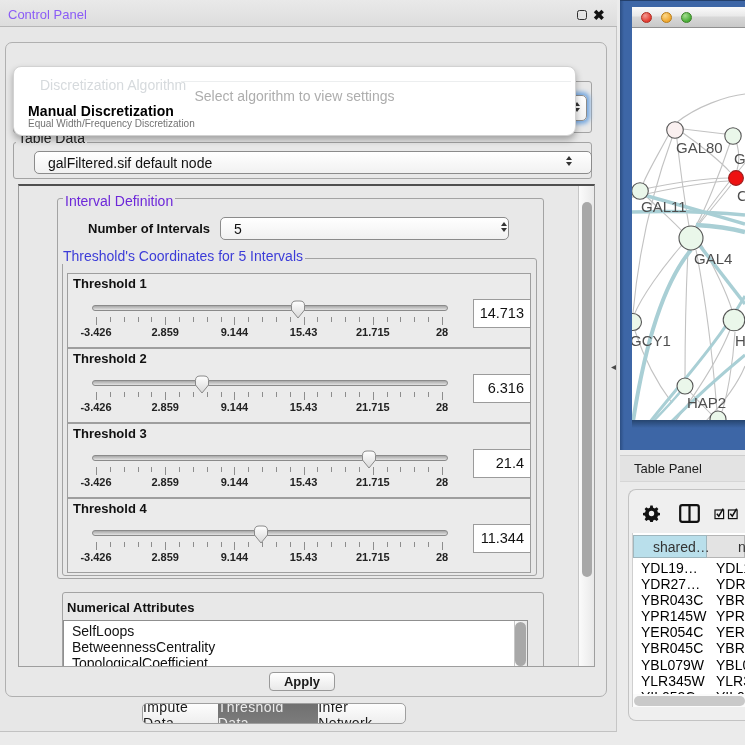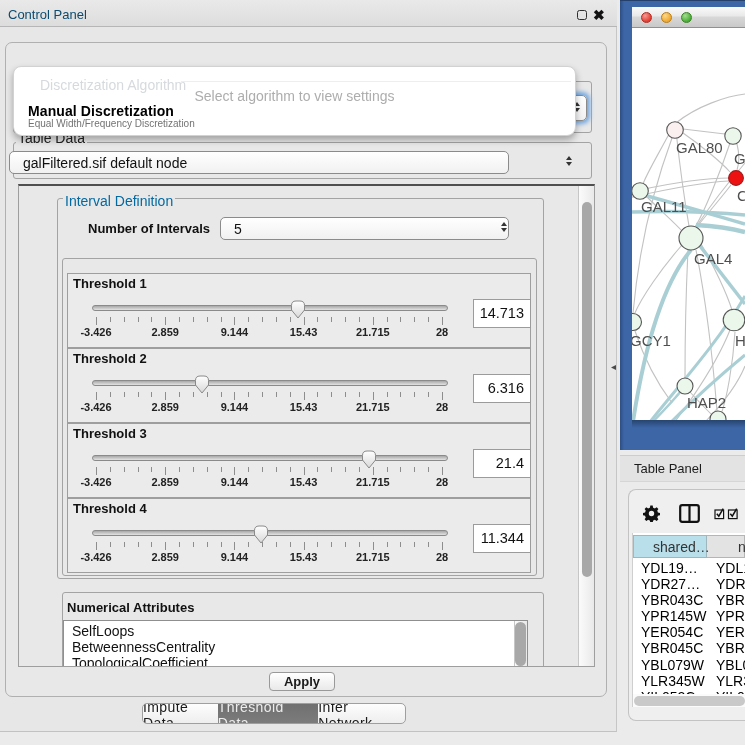--- a/index.html
+++ b/index.html
@@ -5,21 +5,21 @@
 * { margin:0; padding:0; box-sizing:border-box; }
 html,body { width:745px; height:745px; overflow:hidden; }
 body { font-family:"Liberation Sans", sans-serif; background:#e9e9e9; }
 .root { position:relative; width:745px; height:745px; background:#ebebeb; }
 .abs { position:absolute; }
 .lbl { position:absolute; white-space:nowrap; }
 
 
 .cp { left:0; top:0; width:617px; height:732px; background:#e7e7e7; border-bottom:1px solid #c2c2c2; border-right:1px solid #c6c6c6; }
 .cp-title { left:0; top:0; width:617px; height:27px; background:linear-gradient(#e9e9e9,#dddddd); border-bottom:1px solid #b6b6b6; }
-.cp-title-text { left:8px; top:7px; font-size:13px; color:#0c4a6e; }
+.cp-title-text { left:8px; top:7px; font-size:13px; color:#8b5cf6; }
 .ic-float { left:577px; top:10px; width:10px; height:10px; border:1.5px solid #2e2e2e; border-radius:2.5px; }
 .ic-close { left:593px; top:7px; font-size:14px; font-weight:bold; color:#111; }
 
 
 .tabbar { left:84px; top:30px; width:442px; height:23px; border:1px solid #a6a6a6; border-radius:6px; background:linear-gradient(#ffffff,#ededed); display:flex; align-items:center; overflow:hidden; }
 .tabseg { height:23px; display:flex; align-items:center; justify-content:center; font-size:14px; color:#1a1a1a; letter-spacing:0.1px; }
 .tabsep { width:1px; height:23px; background:#c3c3c3; }
 .tabseg.sel { background:linear-gradient(#686868,#757575); color:#efefef; }
 
 
@@ -99,42 +99,43 @@
 <div class="grplbl" style="left:30px; top:73px; color:#333;">Discretization Algorithm</div>
 
 <div class="combo" style="left:22px; top:95px; width:565px; height:26px; box-shadow:0 0 4px 2.5px #77a9e0;"></div>
 <div class="arrows" style="left:574px; top:102px;">
       <div class="up"></div>
       <div class="dn"></div>
     </div>
 
 <div class="grp" style="left:13px; top:142px; width:579px; height:37px;"></div>
 <div class="grplbl" style="left:16px; top:130px; color:#222;">Table Data</div>
-<div class="combo" style="left:9px; top:151px; width:500px; height:23px;">
+<div class="combo" style="left:34px; top:151px; width:558px; height:23px;">
   <span class="ctext">galFiltered.sif default node</span>
 </div>
 <div class="arrows" style="left:566px; top:156px;">
       <div class="up"></div>
       <div class="dn"></div>
     </div>
 
 <div class="abs scrollpane">
 
   <div class="grp" style="left:38px; top:12px; width:487px; height:381px;"></div>
-  <div class="grplbl" style="left:44px; top:7px; color:#0369a1; background:#e8e8e8;">Interval Definition</div>
+  <div class="grplbl" style="left:44px; top:7px; color:#6d28d9; background:#e8e8e8;">Interval Definition</div>
   <div class="lbl" style="left:69px; top:35px; font-size:13px; font-weight:bold; color:#111;">Number of Intervals</div>
   <div class="combo" style="left:201px; top:31px; width:289px; height:23px;">
         <span class="ctext">5</span>
       </div>
   <div class="arrows" style="left:482px; top:36px;">
         <div class="up"></div>
         <div class="dn"></div>
       </div>
 
   <div class="grp" style="left:43px; top:72px; width:475px; height:318px;"></div>
+  <div class="grplbl" style="left:42px; top:62px; color:#3c3cd8; background:#e8e8e8;">Threshold's Coordinates for 5 Intervals</div>
 
   <div class="thr" style="left:48px; top:87px;">
         <div class="thr-lab">Threshold 1</div>
         <div class="track"></div>
         <div class="tick" style="left:28.00px; top:43px; height:7.5px;"></div>
         <div class="tick" style="left:41.84px; top:43px; height:5px;"></div>
         <div class="tick" style="left:55.68px; top:43px; height:5px;"></div>
         <div class="tick" style="left:69.52px; top:43px; height:5px;"></div>
         <div class="tick" style="left:83.36px; top:43px; height:5px;"></div>
         <div class="tick" style="left:97.20px; top:43px; height:7.5px;"></div>

